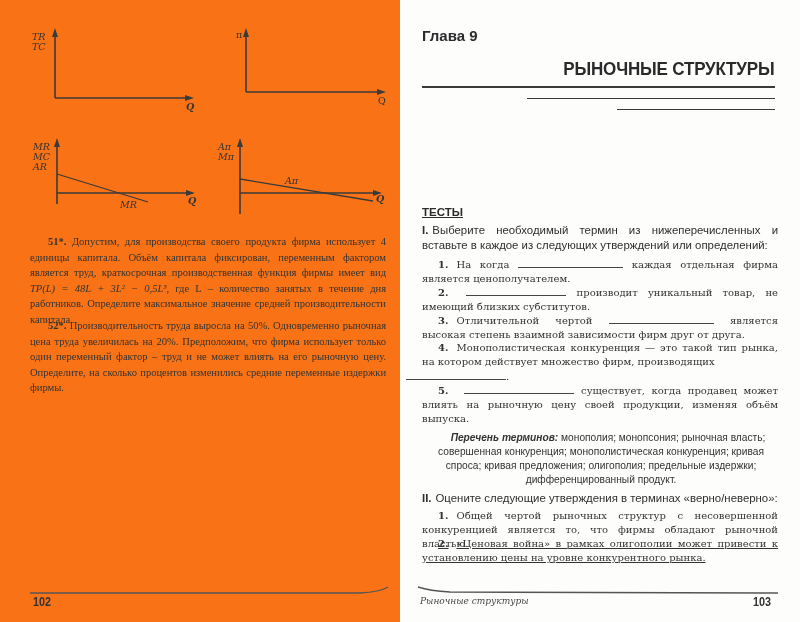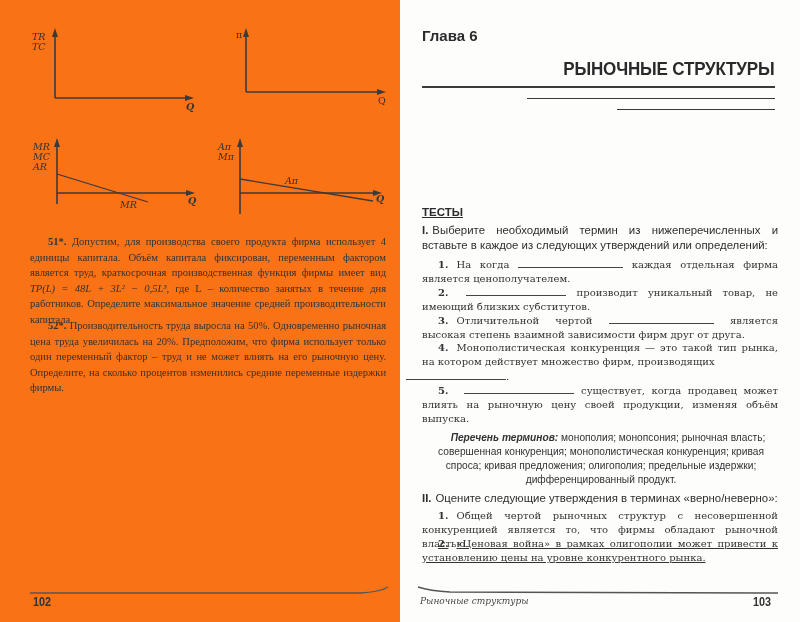--- a/index.html
+++ b/index.html
@@ -142,21 +142,21 @@
   </div>
 
   <svg style="position:absolute;left:30px;top:586px;" width="360" height="10">
     <path d="M0,7 L330,7 Q350,6 358,1" stroke="#555" stroke-width="1.4" fill="none"></path>
   </svg>
   <div class="page-num" style="left:32px;">102</div>
 </div>
 
 <div class="page page-right"></div>
 
-<div class="chapter">Глава 6</div>
+<div class="chapter">Глава 9</div>
 <div class="chapter-title">РЫНОЧНЫЕ СТРУКТУРЫ</div>
 <div class="rule" style="left:422px;top:86px;width:353px;height:2px;"></div>
 <div class="rule" style="left:527px;top:98px;width:248px;height:1.3px;"></div>
 <div class="rule" style="left:617px;top:109px;width:158px;height:1.2px;"></div>
 
 <div class="section-head">ТЕСТЫ</div>
 
 <div class="task" style="top:223px;">
   <span class="roman">I.</span><span>Выберите необходимый термин из нижеперечисленных и вставьте в каждое из следующих утверждений или определений:</span>
 </div>

